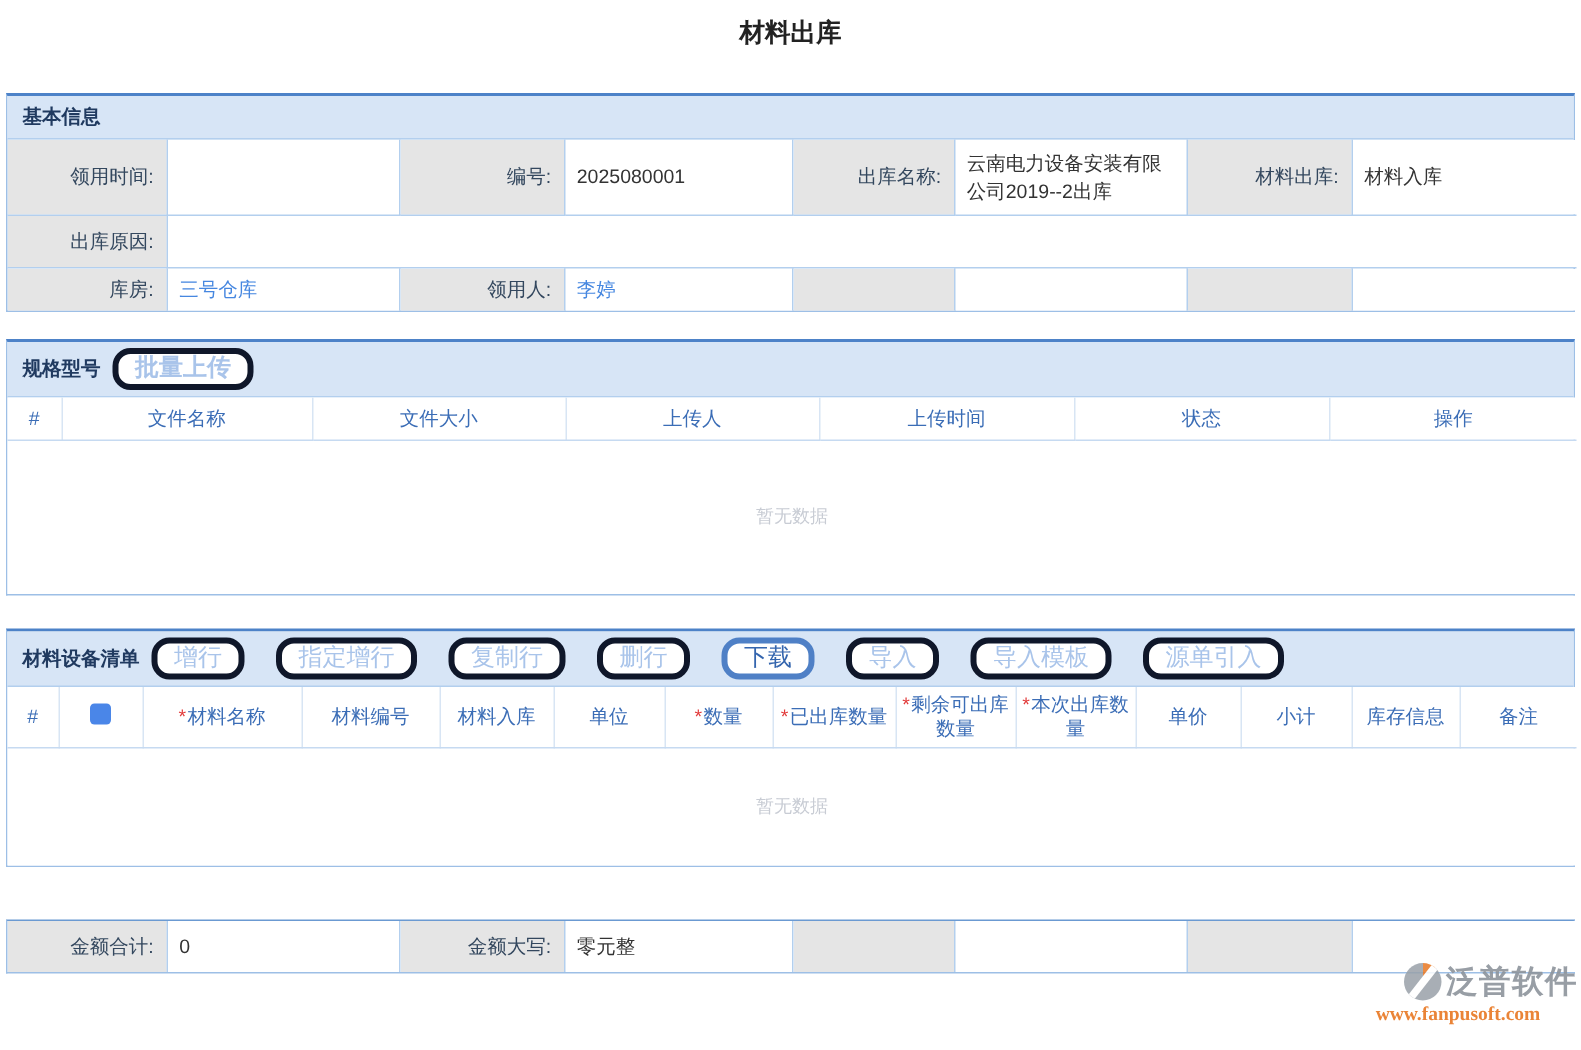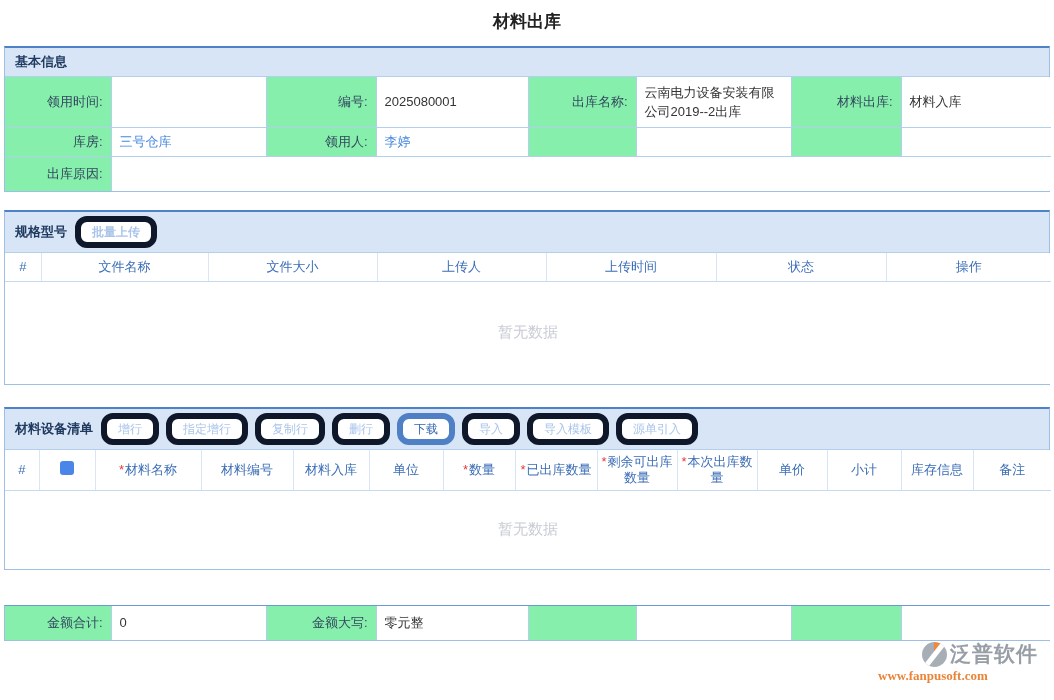--- a/index.html
+++ b/index.html
@@ -7,71 +7,71 @@
     width:1054px;height:700px;overflow:hidden;position:relative;
     background:#fff;color:#333;
     font-family:"Liberation Sans","DejaVu Sans",sans-serif;font-size:13px;
   }
   .page-title{
     text-align:center;font-weight:bold;font-size:17px;line-height:24px;
     padding:10px 0 12px;color:#222;
   }
   
   .section{
-    margin:0 4px;border:1px solid #9dbfe6;border-top:2px solid #4d82c8;
+    margin:16px 4px;border:1px solid #9dbfe6;border-top:2px solid #4d82c8;
     box-sizing:border-box;
   }
   .section-header{
     background:#d7e5f6;color:#203a60;font-weight:bold;
     padding:4px 10px;line-height:20px;
     display:flex;align-items:center;gap:8px;
     border-bottom:1px solid #b3cfee;
   }
   
   table{border-collapse:collapse;table-layout:fixed;width:1046px;}
   .form-table td{
     border:1px solid #b3cfee;padding:3px 8px;vertical-align:middle;
     font-size:13px;line-height:19px;overflow:hidden;
   }
   .form-table tr>td:first-child{border-left:none;}
   .form-table tr>td:last-child{border-right:none;}
   .form-table tr:first-child>td{border-top:none;}
   .form-table tr:last-child>td{border-bottom:none;}
-  .lbl{background:#86efac;text-align:right;color:#33475e;}
+  .lbl{background:#e5e5e5;text-align:right;color:#33475e;}
   .val{background:#fff;text-align:left;}
   .center{text-align:center;}
   a.link{color:#4687e0;text-decoration:none;cursor:pointer;}
   .star{color:#e23b3b;margin-right:1px;}
   
   .data-table th{
     font-weight:normal;color:#3b6db6;text-align:center;
     border-right:1px solid #d8e5f4;border-bottom:1px solid #c6daf1;
     padding:4px 2px;line-height:16px;background:#fff;font-size:13px;
   }
   .data-table th:last-child{border-right:none;}
   .empty-cell{
-    text-align:center;color:#c8ccd4;font-size:15px;background:#fff;
+    text-align:center;color:#c8ccd4;font-size:12px;background:#fff;
     vertical-align:middle;
   }
   
   .pill{
-    display:inline-block;border:6px solid #0f172a;border-radius:12px;
-    background:#fff;color:#a9c4ea;font-size:12px;line-height:16px;
+    display:inline-block;border:4px solid #0f172a;border-radius:12px;
+    background:#fff;color:#a9c4ea;font-size:16px;line-height:16px;
     padding:2px 11px;cursor:pointer;white-space:nowrap;
   }
   .pill.enabled{border-color:#4f80c6;color:#3465ae;}
-  .toolbar{display:flex;align-items:center;gap:7px;font-weight:normal;}
+  .toolbar{display:flex;align-items:center;gap:21px;font-weight:normal;}
   
   .checkbox{
     width:14px;height:14px;background:#4a86e8;border-radius:3px;
     display:inline-block;cursor:pointer;
   }
   
   .watermark{
-    position:absolute;top:640px;right:16px;width:160px;text-align:left;
+    position:absolute;top:640px;right:2px;width:160px;text-align:center;
     pointer-events:none;
   }
   .wm-brand-row{display:flex;align-items:center;justify-content:flex-end;gap:3px;}
   .wm-icon{
     width:25px;height:25px;border-radius:50%;position:relative;overflow:hidden;
     background:conic-gradient(#e87722 0 12%, #99a1a9 12% 100%);
     flex:0 0 auto;opacity:.85;
   }
   .wm-icon::after{
     content:"";position:absolute;left:10px;top:-4px;width:5px;height:34px;
@@ -110,33 +110,33 @@
         <tr style="height:50px">
       <td class="lbl">领用时间:</td>
       <td class="val"></td>
       <td class="lbl">编号:</td>
       <td class="val">2025080001</td>
       <td class="lbl">出库名称:</td>
       <td class="val">云南电力设备安装有限公司2019--2出库</td>
       <td class="lbl">材料出库:</td>
       <td class="val">材料入库</td>
     </tr>
+    <tr style="height:35px">
+      <td class="lbl">出库原因:</td>
+      <td class="val" colspan="7"></td>
+    </tr>
     <tr style="height:29px">
       <td class="lbl">库房:</td>
       <td class="val"><a class="link">三号仓库</a></td>
       <td class="lbl">领用人:</td>
       <td class="val"><a class="link">李婷</a></td>
       <td class="lbl"></td>
       <td class="val"></td>
       <td class="lbl"></td>
       <td class="val"></td>
-    </tr>
-    <tr style="height:35px">
-      <td class="lbl">出库原因:</td>
-      <td class="val" colspan="7"></td>
     </tr>
   </tbody>
     </table>
 </div>
 
 <div class="section" id="attachment-section">
   <div class="section-header">
     <span>规格型号</span>
     <span class="pill">批量上传</span>
   </div>

